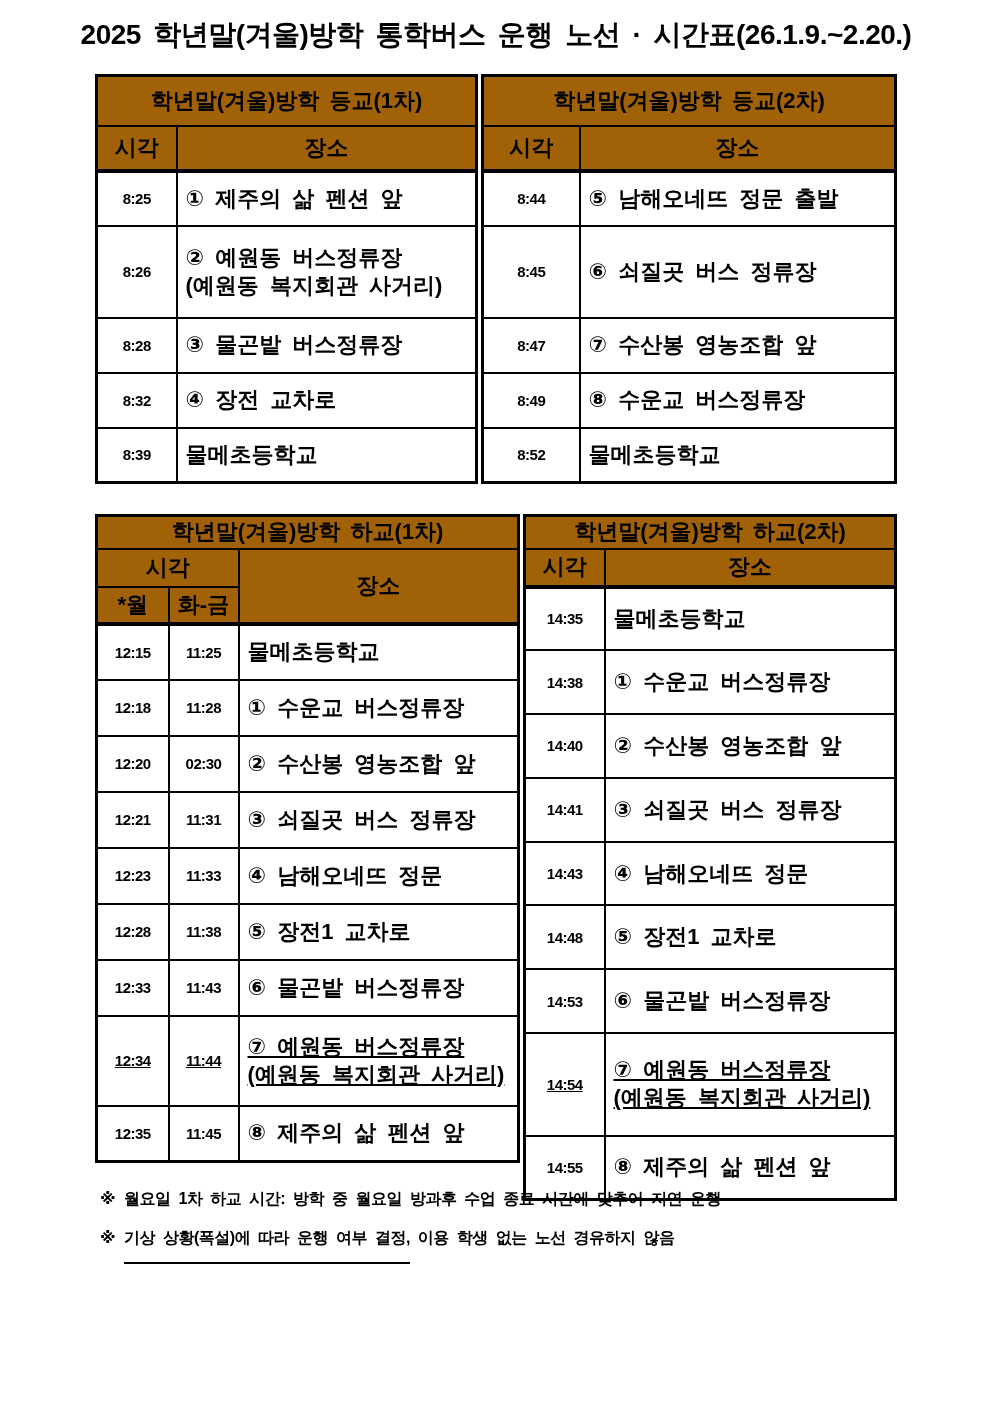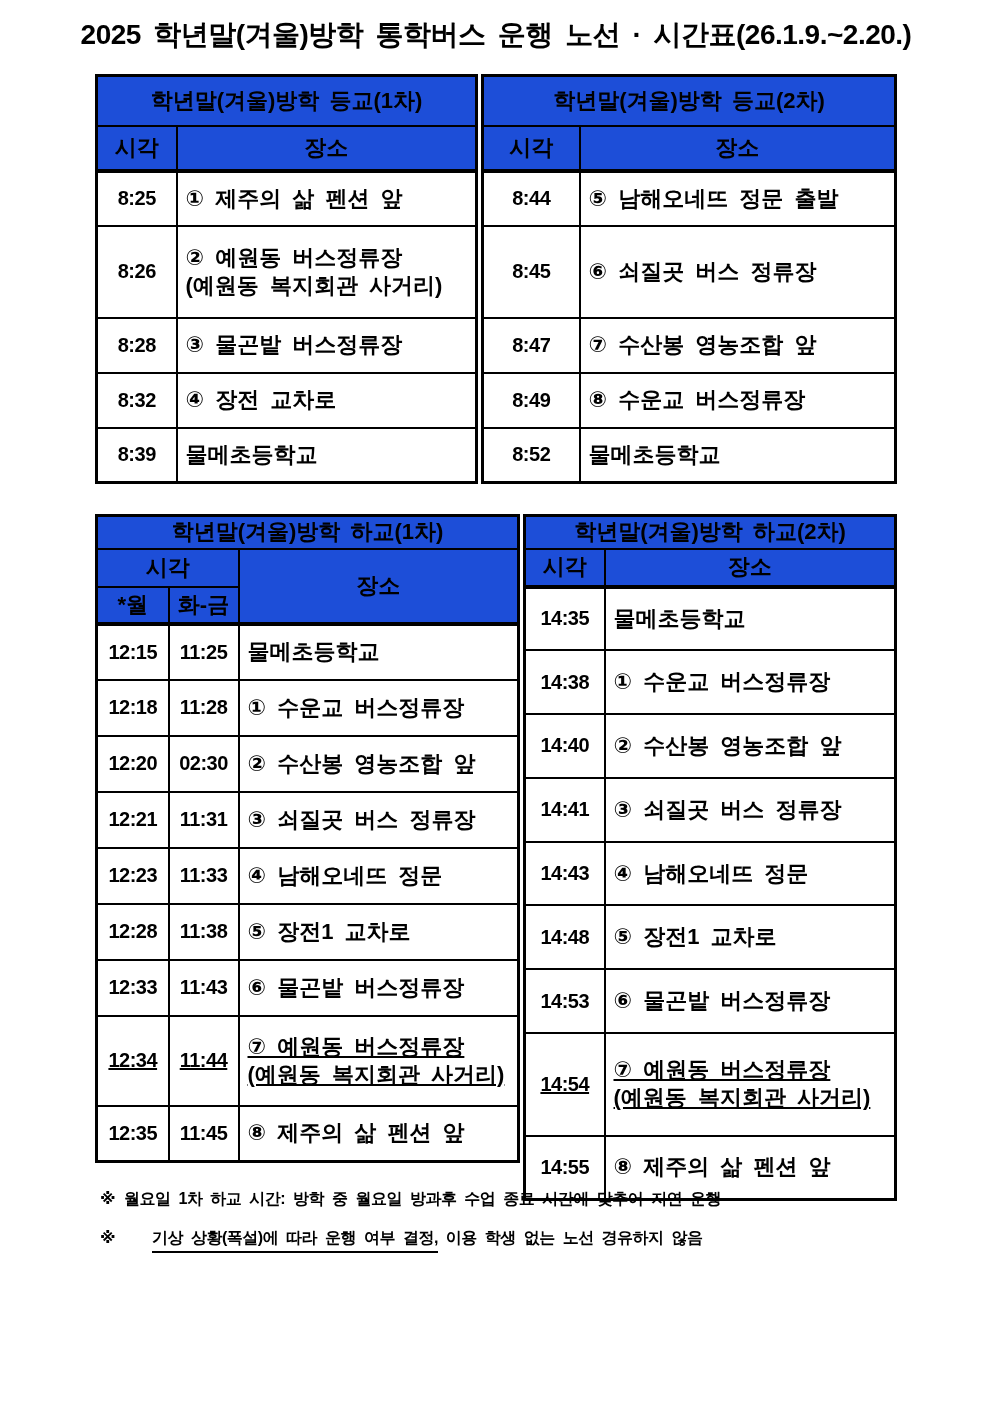--- a/index.html
+++ b/index.html
@@ -13,42 +13,42 @@
     padding-top:18px; text-align:center;
     font-size:28px; letter-spacing:-0.5px; word-spacing:5px; line-height:34px;
   }
   .tables { display:flex; gap:3px; margin-left:95px; }
   .m-section { margin-top:22px; }
   .a-section { margin-top:30px; }
 
   table { border-collapse:collapse; table-layout:fixed; }
   .tbl { border:3px solid #000; }
   .tbl th, .tbl td { border:2px solid #000; white-space:nowrap; overflow:hidden; }
-  .tbl th { background:#1d4ed8; font-size:22px; text-align:center; word-spacing:4px; }
+  .tbl th { background:#a16207; font-size:22px; text-align:center; word-spacing:4px; }
   .tbl .hdr-bottom { border-bottom:4px solid #000; }
 
-  td.time { text-align:center; font-size:20px; letter-spacing:-0.5px; }
+  td.time { text-align:center; font-size:15px; letter-spacing:-0.5px; }
   td.place { text-align:left; padding-left:8px; font-size:22px; word-spacing:5px; }
   td.place div { line-height:28px; }
 
   .m-tbl .ttl th { height:50px; }
   .m-tbl .sub th { height:45px; }
   .m-tbl tbody tr { height:55px; }
   .m-tbl tbody tr.tall { height:92px; }
 
   .a-tbl .ttl th { height:33px; }
   .a-tbl .r1 th { height:38px; }
   .a-tbl .r2 th { height:37px; }
   .a-tbl tbody tr { height:56px;margin-left:32px; }
   .a-tbl tbody tr.tall { height:90px;text-decoration:underline; }
 
   .notes { margin:26px 0 0 100px; font-size:16px; }
   .note { margin-bottom:18px; word-spacing:4px; letter-spacing:-0.5px; }
   .note .marker { margin-right:9px; }
-  .note .u { border-bottom:2px solid #000; padding-bottom:5px;margin-left:28px; }
+  .note .u { border-bottom:2px solid #000; padding-bottom:16px; }
 </style>
 </head>
 <body>
 
 <div class="page">
 
   <h1 class="title">2025 학년말(겨울)방학 통학버스 운행 노선 · 시간표(26.1.9.~2.20.)</h1>
 
   <div class="tables m-section">
 

